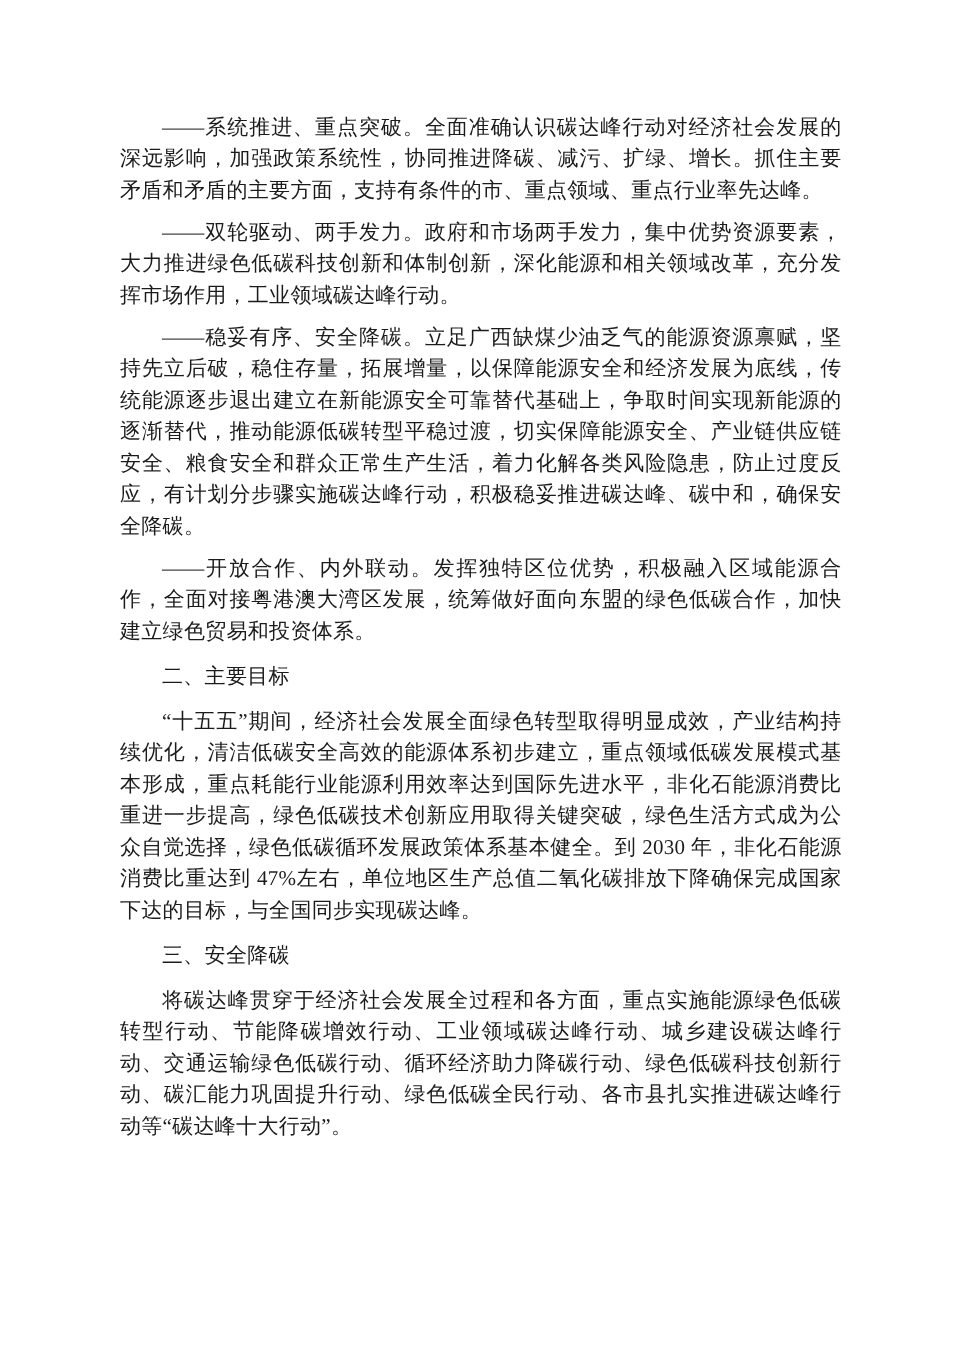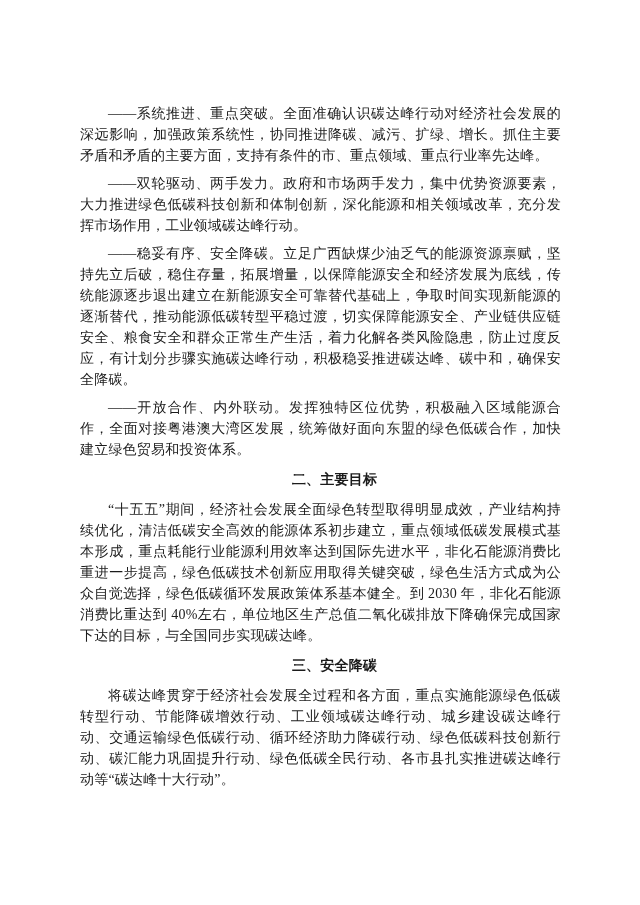--- a/index.html
+++ b/index.html
@@ -9,46 +9,46 @@
   }
   body {
     width: 640px;
     height: 905px;
     overflow: hidden;
   }
   .page {
     box-sizing: border-box;
     width: 640px;
     height: 905px;
-    padding: 96px 79px 0 80px;
+    padding: 68px 79px 0 80px;
     background: #ffffff;
     font-family: "Liberation Serif", "DejaVu Serif", serif;
     color: #1b1b1b;
   }
   .page p {
     margin: 7px 0;
     font-size: 14px;
     line-height: 21px;
     text-indent: 2em;
     text-align: justify;
     text-justify: inter-ideograph;
     letter-spacing: 0.2px;
   }
   .page p.heading {
-    font-weight: bold;
-    text-align: center;
+    font-weight: normal;
+    text-align: left;
     margin: 9px 0;
   }
 </style>
 </head>
 <body>
 
 <div class="page">
   <p class="body">——系统推进、重点突破。全面准确认识碳达峰行动对经济社会发展的深远影响，加强政策系统性，协同推进降碳、减污、扩绿、增长。抓住主要矛盾和矛盾的主要方面，支持有条件的市、重点领域、重点行业率先达峰。</p>
   <p class="body">——双轮驱动、两手发力。政府和市场两手发力，集中优势资源要素，大力推进绿色低碳科技创新和体制创新，深化能源和相关领域改革，充分发挥市场作用，工业领域碳达峰行动。</p>
   <p class="body">——稳妥有序、安全降碳。立足广西缺煤少油乏气的能源资源禀赋，坚持先立后破，稳住存量，拓展增量，以保障能源安全和经济发展为底线，传统能源逐步退出建立在新能源安全可靠替代基础上，争取时间实现新能源的逐渐替代，推动能源低碳转型平稳过渡，切实保障能源安全、产业链供应链安全、粮食安全和群众正常生产生活，着力化解各类风险隐患，防止过度反应，有计划分步骤实施碳达峰行动，积极稳妥推进碳达峰、碳中和，确保安全降碳。</p>
   <p class="body">——开放合作、内外联动。发挥独特区位优势，积极融入区域能源合作，全面对接粤港澳大湾区发展，统筹做好面向东盟的绿色低碳合作，加快建立绿色贸易和投资体系。</p>
   <p class="heading">二、主要目标</p>
-  <p class="body">“十五五”期间，经济社会发展全面绿色转型取得明显成效，产业结构持续优化，清洁低碳安全高效的能源体系初步建立，重点领域低碳发展模式基本形成，重点耗能行业能源利用效率达到国际先进水平，非化石能源消费比重进一步提高，绿色低碳技术创新应用取得关键突破，绿色生活方式成为公众自觉选择，绿色低碳循环发展政策体系基本健全。到 2030 年，非化石能源消费比重达到 40%左右，单位地区生产总值二氧化碳排放下降确保完成国家下达的目标，与全国同步实现碳达峰。</p>
+  <p class="body">“十五五”期间，经济社会发展全面绿色转型取得明显成效，产业结构持续优化，清洁低碳安全高效的能源体系初步建立，重点领域低碳发展模式基本形成，重点耗能行业能源利用效率达到国际先进水平，非化石能源消费比重进一步提高，绿色低碳技术创新应用取得关键突破，绿色生活方式成为公众自觉选择，绿色低碳循环发展政策体系基本健全。到 2030 年，非化石能源消费比重达到 47%左右，单位地区生产总值二氧化碳排放下降确保完成国家下达的目标，与全国同步实现碳达峰。</p>
   <p class="heading">三、安全降碳</p>
   <p class="body">将碳达峰贯穿于经济社会发展全过程和各方面，重点实施能源绿色低碳转型行动、节能降碳增效行动、工业领域碳达峰行动、城乡建设碳达峰行动、交通运输绿色低碳行动、循环经济助力降碳行动、绿色低碳科技创新行动、碳汇能力巩固提升行动、绿色低碳全民行动、各市县扎实推进碳达峰行动等“碳达峰十大行动”。</p>
 
 </div>
 
 </body></html>

